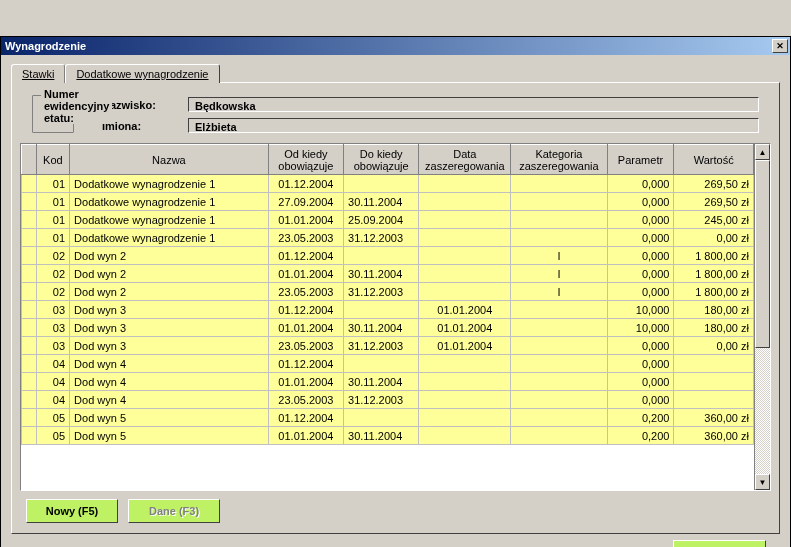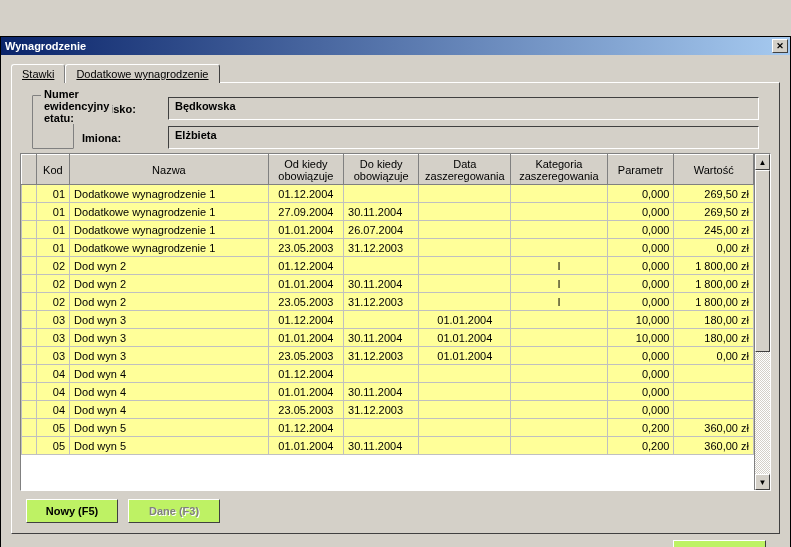--- a/index.html
+++ b/index.html
@@ -8,27 +8,27 @@
   .titlebar { background: linear-gradient(to right, #0a246a, #a6caf0); color: #fff; height: 18px; display: flex; align-items: center; padding: 0 2px; }
   .titlebar .title { font-weight: bold; padding-left: 2px; flex: 1; }
   .titlebar .close-btn { width: 16px; height: 14px; background: #d4d0c8; border: 1px solid #fff; border-right-color: #404040; border-bottom-color: #404040; display: flex; align-items: center; justify-content: center; font-family: Arial; font-size: 9px; font-weight: bold; color: #000; cursor: pointer; }
   .content { flex: 1; padding: 8px 10px; display: flex; flex-direction: column; }
   .tabs { display: flex; position: relative; top: 1px; z-index: 2; }
   .tab { padding: 3px 10px; background: #d4d0c8; border: 1px solid #fff; border-right: 1px solid #808080; border-bottom: none; border-radius: 3px 3px 0 0; margin-right: 0px; cursor: pointer; }
   .tab.active { border-top: 1px solid #fff; border-left: 1px solid #fff; border-right: 1px solid #404040; background: #d4d0c8; }
   .tab.inactive { background: #d4d0c8; }
   .tab span { text-decoration: underline; text-decoration-style: solid; }
   .panel { border: 1px solid #fff; border-top: 1px solid #fff; border-left: 1px solid #fff; border-right: 1px solid #404040; border-bottom: 1px solid #404040; background: #d4d0c8; padding: 8px; flex: 1; display: flex; flex-direction: column; }
-  .headerform { display: flex; gap: 8px; padding: 4px 12px 4px 12px; }
+  .headerform { display: flex; gap: 28px; padding: 4px 12px 10px 12px; }
   .fieldset { border: 1px solid #808080; border-radius: 1px; padding: 10px 20px 8px 20px; position: relative; }
   .fieldset .legend { position: absolute; top: -8px; left: 8px; background: #d4d0c8; padding: 0 3px; font-weight: bold; }
   .id-box { border: 1px solid #000; padding: 2px 12px; font-weight: bold; text-align: center; background: #d4d0c8; }
   .nameform { flex: 1; display: grid; grid-template-columns: 80px 1fr; gap: 6px 6px; align-items: center; padding-top: 2px; }
   .nameform label { font-weight: bold; }
-  .sunken-input { background: #d4d0c8; border: 1px solid #808080; border-top-color: #404040; border-left-color: #404040; border-right-color: #fff; border-bottom-color: #fff; padding: 2px 6px; font-weight: bold; height: 23px; }
+  .sunken-input { background: #d4d0c8; border: 1px solid #808080; border-top-color: #404040; border-left-color: #404040; border-right-color: #fff; border-bottom-color: #fff; padding: 2px 6px; font-weight: bold; height: 15px; }
   .grid-container { flex: 1; border: 1px solid #808080; border-top-color:#808080; border-left-color:#808080; border-right-color:#fff; border-bottom-color:#fff; background:#fff; display:flex; overflow:hidden; min-height:0; }
   .grid { flex:1; overflow: hidden; }
   table { border-collapse: collapse; width: 100%; table-layout: fixed; }
   th { background: #d4d0c8; border: 1px solid #808080; border-top-color:#fff; border-left-color:#fff; font-weight: normal; padding: 2px 3px; text-align: center; height: 30px; vertical-align: middle; }
   th.sortable { cursor:pointer; }
   td { border: 1px solid #c0c0c0; padding: 1px 4px; background: #ffff99; height: 18px; white-space: nowrap; overflow:hidden; }
   .col-sel { width: 14px; }
   .col-kod { width: 32px; text-align: right; }
   .col-nazwa { width: 190px; }
   .col-od { width: 72px; text-align: center; }
@@ -123,21 +123,21 @@
                   <td class="col-data"></td>
                   <td class="col-kat"></td>
                   <td class="col-param">0,000</td>
                   <td class="col-wart">269,50 zł</td>
                 </tr>
                 <tr>
                   <td class="col-sel"></td>
                   <td class="col-kod">01</td>
                   <td class="col-nazwa">Dodatkowe wynagrodzenie 1</td>
                   <td class="col-od">01.01.2004</td>
-                  <td class="col-do">26.07.2004</td>
+                  <td class="col-do">25.09.2004</td>
                   <td class="col-data"></td>
                   <td class="col-kat"></td>
                   <td class="col-param">0,000</td>
                   <td class="col-wart">245,00 zł</td>
                 </tr>
                 <tr>
                   <td class="col-sel"></td>
                   <td class="col-kod">01</td>
                   <td class="col-nazwa">Dodatkowe wynagrodzenie 1</td>
                   <td class="col-od">23.05.2003</td>

